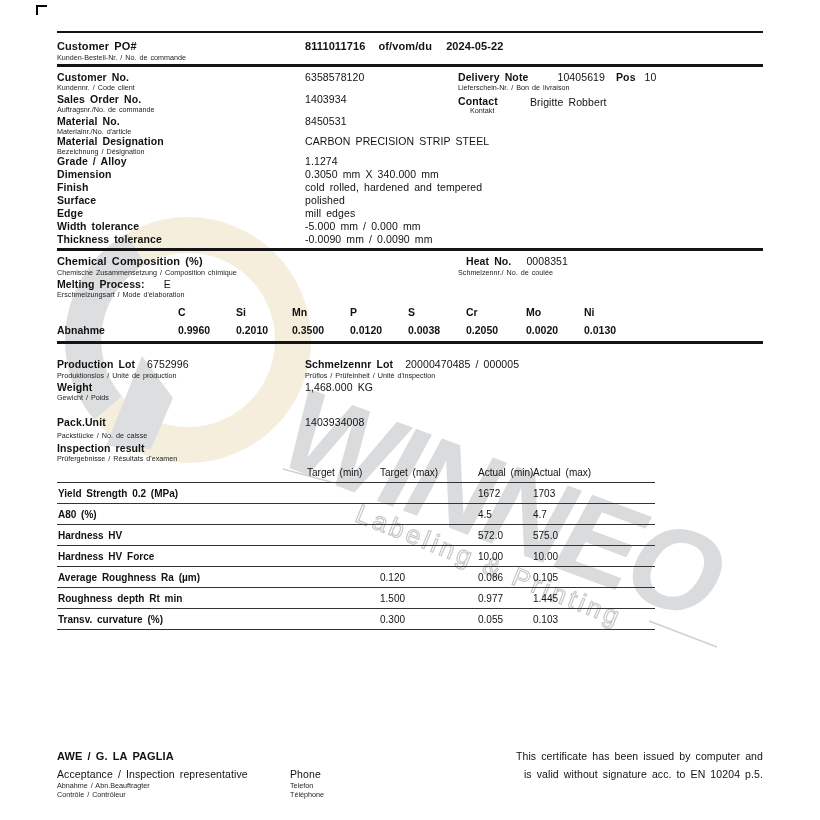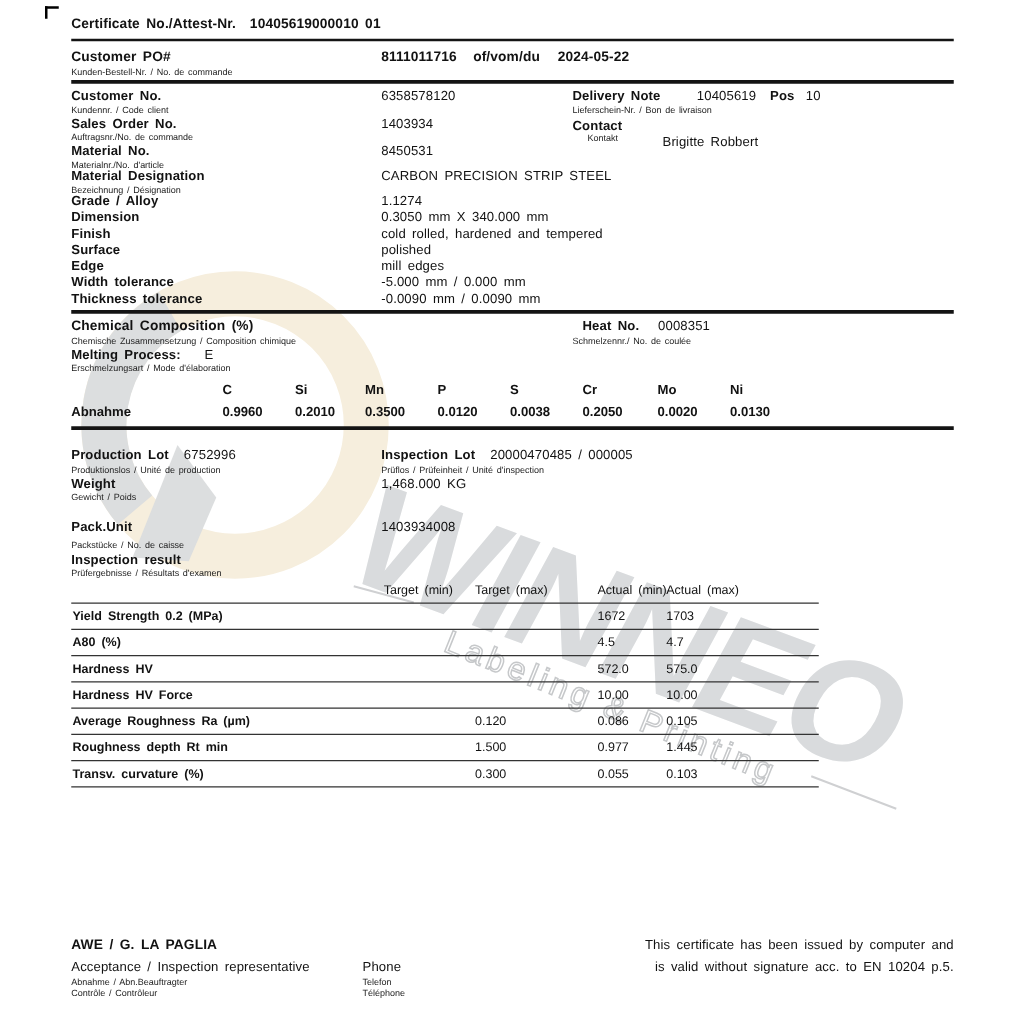--- a/index.html
+++ b/index.html
@@ -54,24 +54,20 @@
     <line x1="649" y1="621" x2="717" y2="647" stroke="#cfd0d2" stroke-width="1.6"></line>
   </svg>
   <div id="wm-brand">WINNEO</div>
   <div id="wm-tagline">Labeling &amp; Printing</div>
 </div>
 
 <div class="content">
 
   <div class="corner"></div>
 
-  <div class="t f11 b" style="left:57px; top:13px;">
-    <span>Certificate No./Attest-Nr.</span>
-    <span style="margin-left:6px;">10405619000010 01</span>
-  </div>
   <div class="rule thin" style="top:31px;"></div>
 
   <div class="t f11 b" style="left:57px; top:40px;">Customer PO#</div>
   <div class="t f7" style="left:57px; top:53px;">Kunden-Bestell-Nr. / No. de commande</div>
   <div class="t f11 b" style="left:305px; top:40px;">
     <span>8111011716</span>
     <span style="margin-left:8px;">of/vom/du</span>
     <span style="margin-left:9px;">2024-05-22</span>
   </div>
   <div class="rule thick" style="top:64px;"></div>
@@ -116,21 +112,21 @@
   <div class="t f10" style="left:458px; top:71px;">
     <span class="b">Delivery Note</span>
     <span style="margin-left:24px;">10405619</span>
     <span class="b" style="margin-left:6px;">Pos</span>
     <span style="margin-left:4px;">10</span>
   </div>
   <div class="t f7" style="left:458px; top:83px;">Lieferschein-Nr. / Bon de livraison</div>
 
   <div class="t f10 b" style="left:458px; top:95px;">Contact</div>
   <div class="t f7" style="left:470px; top:106px;">Kontakt</div>
-  <div class="t f10" style="left:530px; top:108px;">Brigitte Robbert</div>
+  <div class="t f10" style="left:530px; top:96px;">Brigitte Robbert</div>
 
   <div class="rule thick" style="top:248px;"></div>
 
   <div class="t f11 b" style="left:57px; top:255px;">Chemical Composition (%)</div>
   <div class="t f7" style="left:57px; top:268px;">Chemische Zusammensetzung / Composition chimique</div>
 
   <div class="t f10" style="left:466px; top:255px;">
     <span class="b">Heat No.</span>
     <span style="margin-left:10px;">0008351</span>
   </div>
@@ -166,21 +162,21 @@
 
   <div class="rule thick" style="top:341px;"></div>
 
   <div class="t f10" style="left:57px; top:358px;">
     <span class="b">Production Lot</span>
     <span style="margin-left:7px;">6752996</span>
   </div>
   <div class="t f7" style="left:57px; top:371px;">Produktionslos / Unité de production</div>
 
   <div class="t f10" style="left:305px; top:358px;">
-    <span class="b">Inspection Lot</span>
+    <span class="b">Schmelzennr Lot</span>
     <span style="margin-left:7px;">20000470485 / 000005</span>
   </div>
   <div class="t f7" style="left:305px; top:371px;">Prüflos / Prüfeinheit / Unité d'inspection</div>
 
   <div class="t f10 b" style="left:57px; top:381px;">Weight</div>
   <div class="t f7" style="left:57px; top:393px;">Gewicht / Poids</div>
   <div class="t f10" style="left:305px; top:381px;">1,468.000 KG</div>
 
   <div class="t f10 b" style="left:57px; top:416px;">Pack.Unit</div>
   <div class="t f7" style="left:57px; top:431px;">Packstücke / No. de caisse</div>

